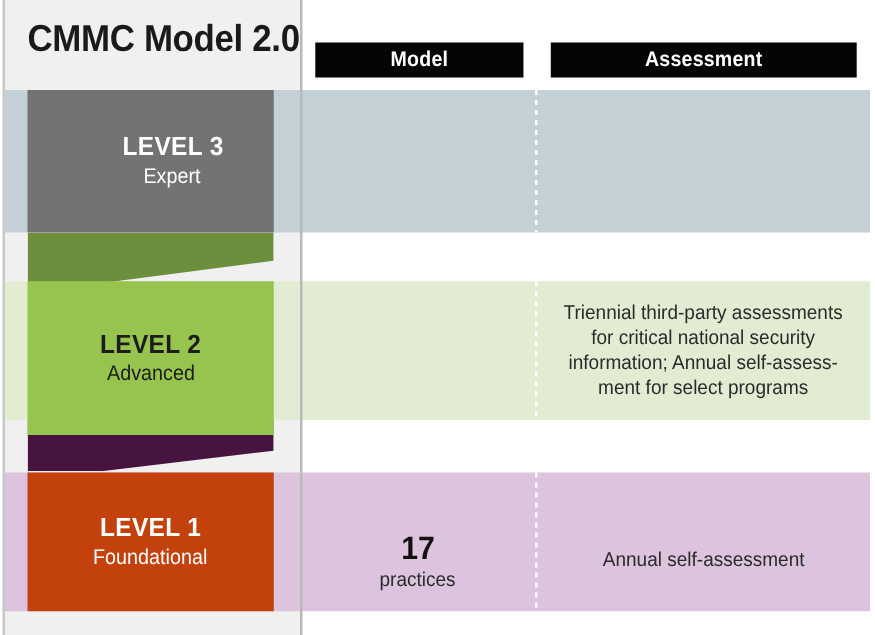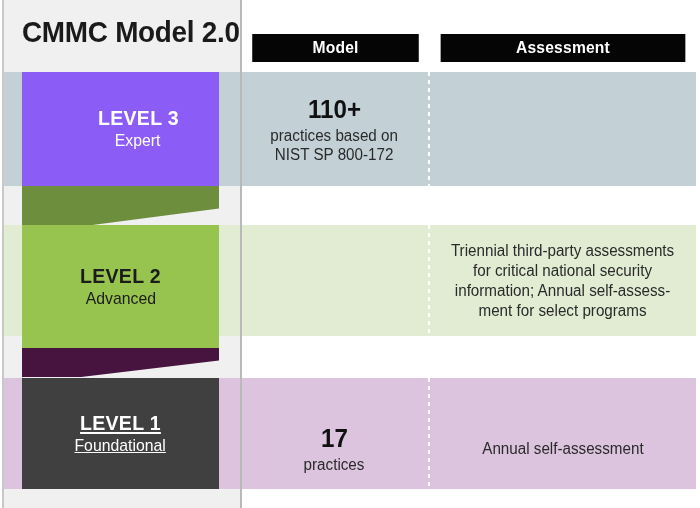--- a/index.html
+++ b/index.html
@@ -223,42 +223,37 @@
   <div class="dash-sep row-l1"></div>
 
   <div class="title">CMMC Model 2.0</div>
 
   <div class="hdr hdr-model">Model</div>
   <div class="hdr hdr-assessment">Assessment</div>
 
   <div class="fold fold-green"></div>
   <div class="fold fold-purple"></div>
 
-  <div class="level-block blk-l3" style="background:#8b5cf6;padding-left:35px;">
+  <div class="level-block blk-l3" style="background:#737373;padding-left:35px;">
     <div class="lvl-name">LEVEL 3</div>
     <div class="lvl-sub">Expert</div>
-  </div>
-  <div class="cell cell-model row-l3">
-    <div class="big-num">110+</div>
-    <div class="cell-text">practices based on
-NIST SP 800-172</div>
   </div>
 
   <div class="level-block blk-l2" style="background:#97c44f; color:#1c1c1c;">
     <div class="lvl-name">LEVEL 2</div>
     <div class="lvl-sub">Advanced</div>
   </div>
   <div class="cell cell-assess row-l2">
     <div class="assess-text">Triennial third-party assessments
 for critical national security
 information; Annual self-assess-
 ment for select programs</div>
   </div>
 
-  <div class="level-block blk-l1" style="background:#404040;text-decoration:underline;">
+  <div class="level-block blk-l1" style="background:#c2410c;">
     <div class="lvl-name">LEVEL 1</div>
     <div class="lvl-sub">Foundational</div>
   </div>
   <div class="cell cell-model row-l1">
     <div class="big-num">17</div>
     <div class="cell-text">practices</div>
   </div>
   <div class="cell cell-assess row-l1">
     <div class="assess-text">Annual self-assessment</div>
   </div>

